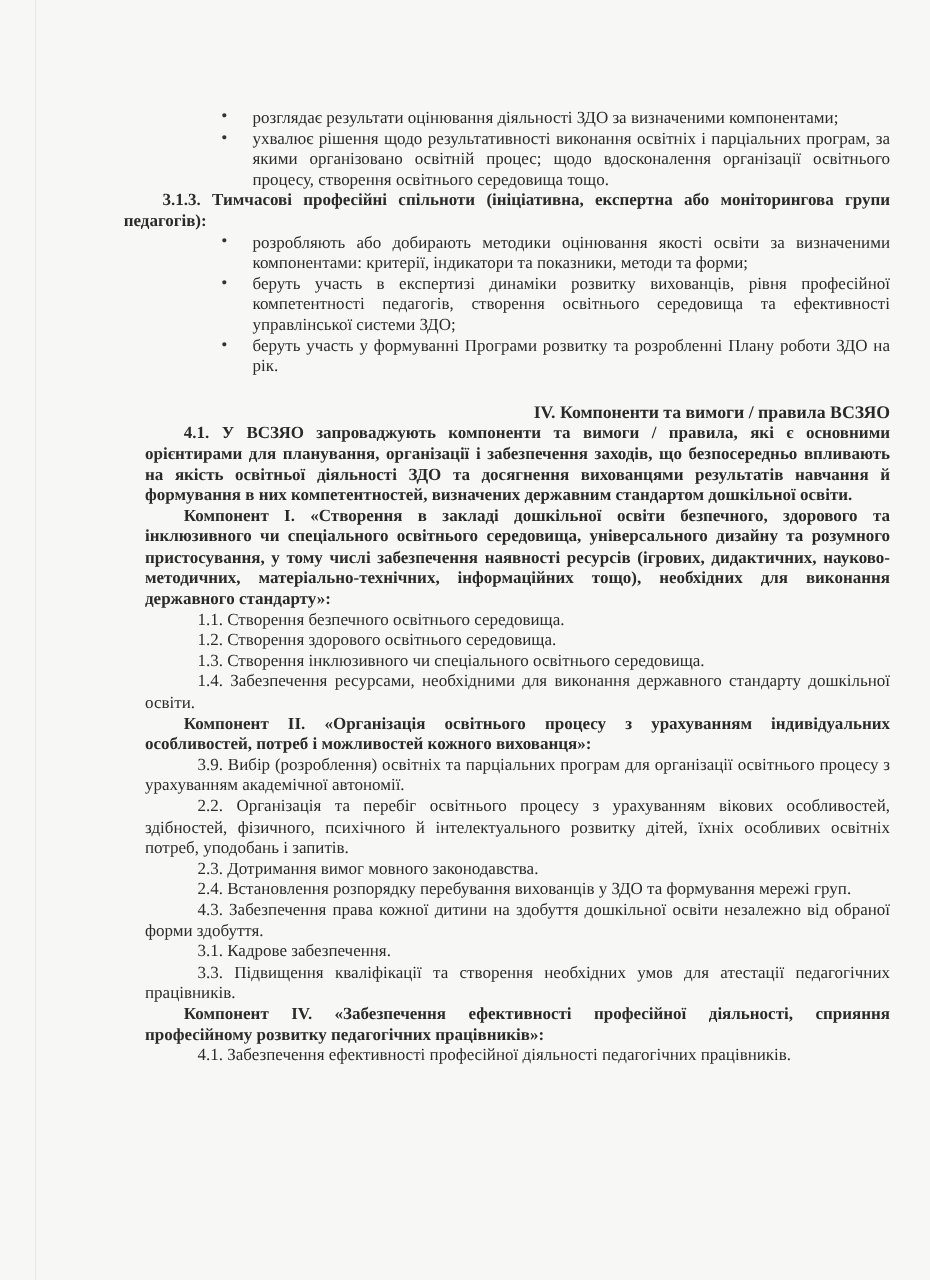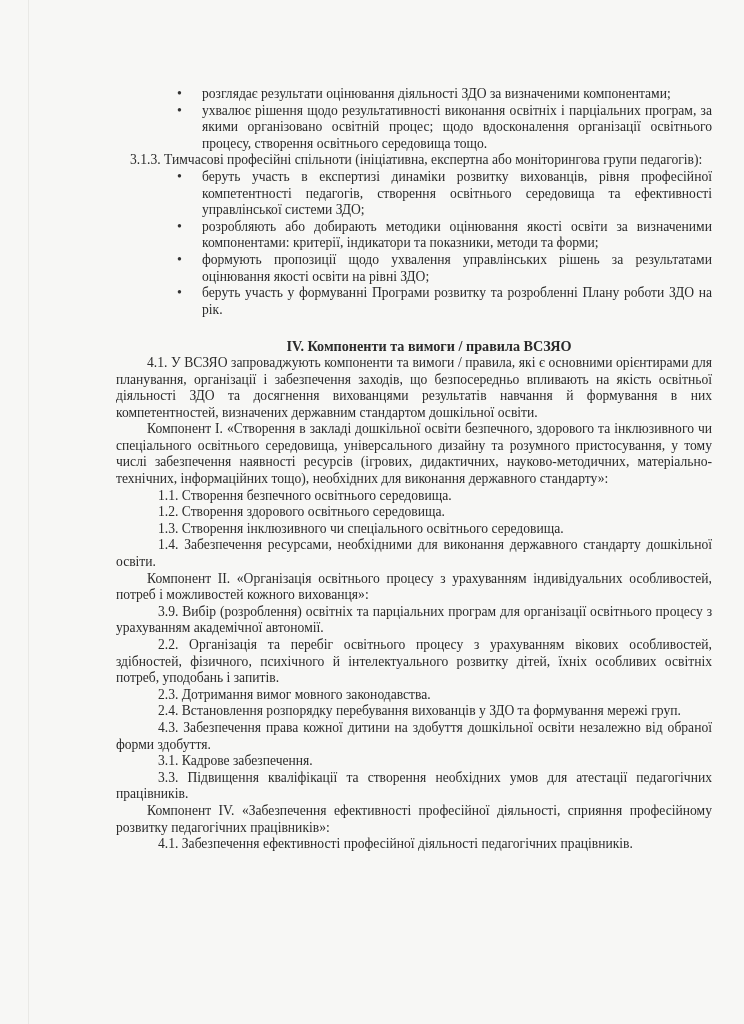--- a/index.html
+++ b/index.html
@@ -15,45 +15,44 @@
   .page { position:absolute; left:0; top:0; width:744px; height:1024px; }
   .edge-line { position:absolute; left:28px; top:0; width:1px; height:1024px; background:#e9e9e6; }
   .content { position:absolute; left:116px; top:86px; width:596px; }
   ul.bullets { list-style:none; margin:0; padding:0; }
   ul.bullets li { position:relative; padding-left:94px; text-align:justify; margin-left:0;font-family:Liberation Serif, serif; }
   ul.bullets li::before {
     content:"•"; position:absolute; left:69px; top:0; font-size:14px; color:#333;
   }
   .b1 li { padding-left:92px; }
   p { margin:0; text-align:justify; }
-  .indent { text-indent:31px; }
+  .indent { text-indent:31px;font-weight:bold; }
   .sub { text-indent:42px; }
   .heading {
-    text-align:center; font-weight:bold; font-size:14.2px; margin:20px 0 0 0; padding-left:30px;
+    text-align:right; font-weight:bold; font-size:14.2px; margin:20px 0 0 0; padding-left:30px;
   }
 </style>
 </head>
 <body>
 
 <div class="page">
   <div class="edge-line"></div>
 
   <div class="content">
 
     <ul class="bullets b1" style="margin-left:-8px;">
       <li>розглядає результати оцінювання діяльності ЗДО за визначеними компонентами;</li>
       <li>ухвалює рішення щодо результативності виконання освітніх і парціальних програм, за якими організовано освітній процес; щодо вдосконалення організації освітнього процесу, створення освітнього середовища тощо.</li>
     </ul>
 
     <p class="indent" style="margin-left:-17px;">3.1.3. Тимчасові професійні спільноти (ініціативна, експертна або моніторингова групи педагогів):</p>
 
     <ul class="bullets" style="margin-left:-8px;">
+      <li>розробляють або добирають методики оцінювання якості освіти за визначеними компонентами: критерії, індикатори та показники, методи та форми;</li>
       <li>беруть участь в експертизі динаміки розвитку вихованців, рівня професійної компетентності педагогів, створення освітнього середовища та ефективності управлінської системи ЗДО;</li>
-      <li>розробляють або добирають методики оцінювання якості освіти за визначеними компонентами: критерії, індикатори та показники, методи та форми;</li>
-      <li>формують пропозиції щодо ухвалення управлінських рішень за результатами оцінювання якості освіти на рівні ЗДО;</li>
       <li>беруть участь у формуванні Програми розвитку та розробленні Плану роботи ЗДО на рік.</li>
     </ul>
 
     <div class="heading">IV. Компоненти та вимоги / правила ВСЗЯО</div>
 
     <p class="indent">4.1. У ВСЗЯО запроваджують компоненти та вимоги / правила, які є основними орієнтирами для планування, організації і забезпечення заходів, що безпосередньо впливають на якість освітньої діяльності ЗДО та досягнення вихованцями результатів навчання й формування в них компетентностей, визначених державним стандартом дошкільної освіти.</p>
 
     <p class="indent">Компонент І. «Створення в закладі дошкільної освіти безпечного, здорового та інклюзивного чи спеціального освітнього середовища, універсального дизайну та розумного пристосування, у тому числі забезпечення наявності ресурсів (ігрових, дидактичних, науково-методичних, матеріально-технічних, інформаційних тощо), необхідних для виконання державного стандарту»:</p>
     <p class="sub">1.1. Створення безпечного освітнього середовища.</p>
     <p class="sub">1.2. Створення здорового освітнього середовища.</p>

